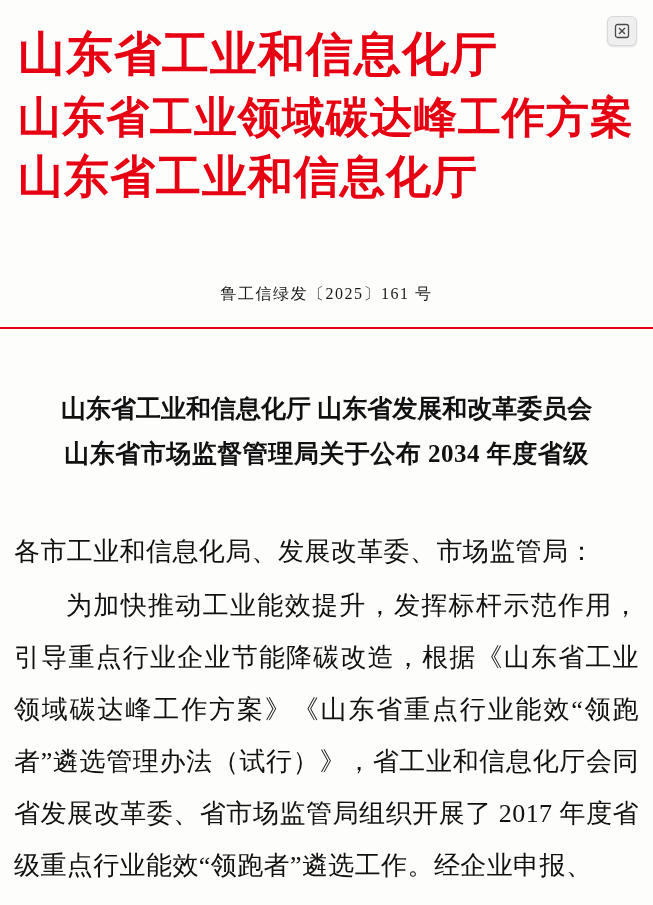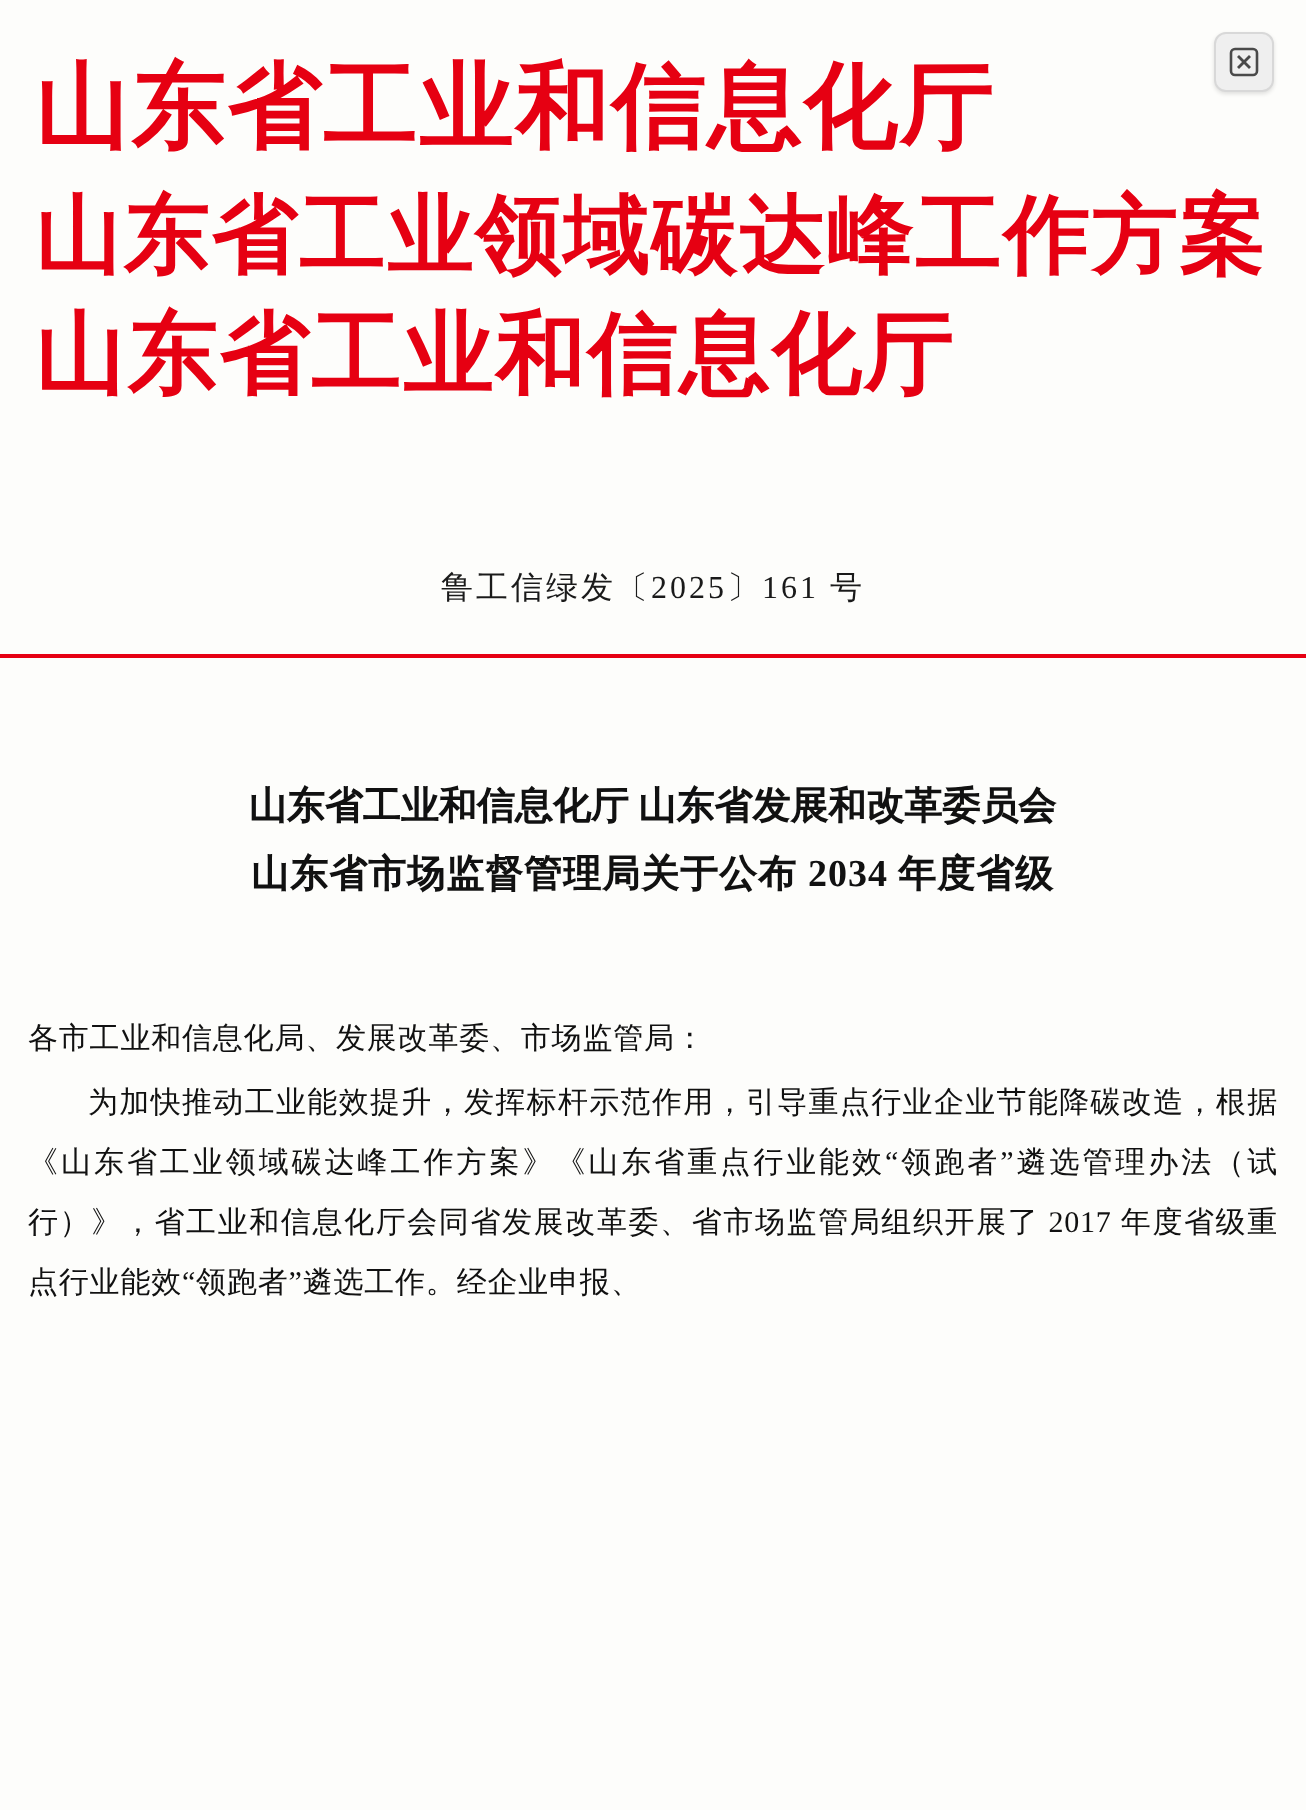--- a/index.html
+++ b/index.html
@@ -75,34 +75,34 @@
     width: 100%;
   }
 
   
   .title-block {
     margin-top: 58px;
     padding: 0 8px;
     text-align: center;
   }
   .title-block .t-line {
-    font-size: 19px;
+    font-size: 25px;
     font-weight: 700;
     color: #111111;
     line-height: 1.78;
     letter-spacing: 0.5px;
     white-space: nowrap;
   }
   .title-block .t-line.t1 { letter-spacing: 0px; }
 
   
   .body-block {
     margin-top: 50px;
     padding: 0 14px;
-    font-size: 15px;
+    font-size: 26px;
     color: #111111;
     line-height: 2.0;
     letter-spacing: 0.4px;
     text-align: justify;
   }
   .body-block .salutation {
     margin: 0 0 2px 0;
   }
   .body-block p {
     margin: 0;

